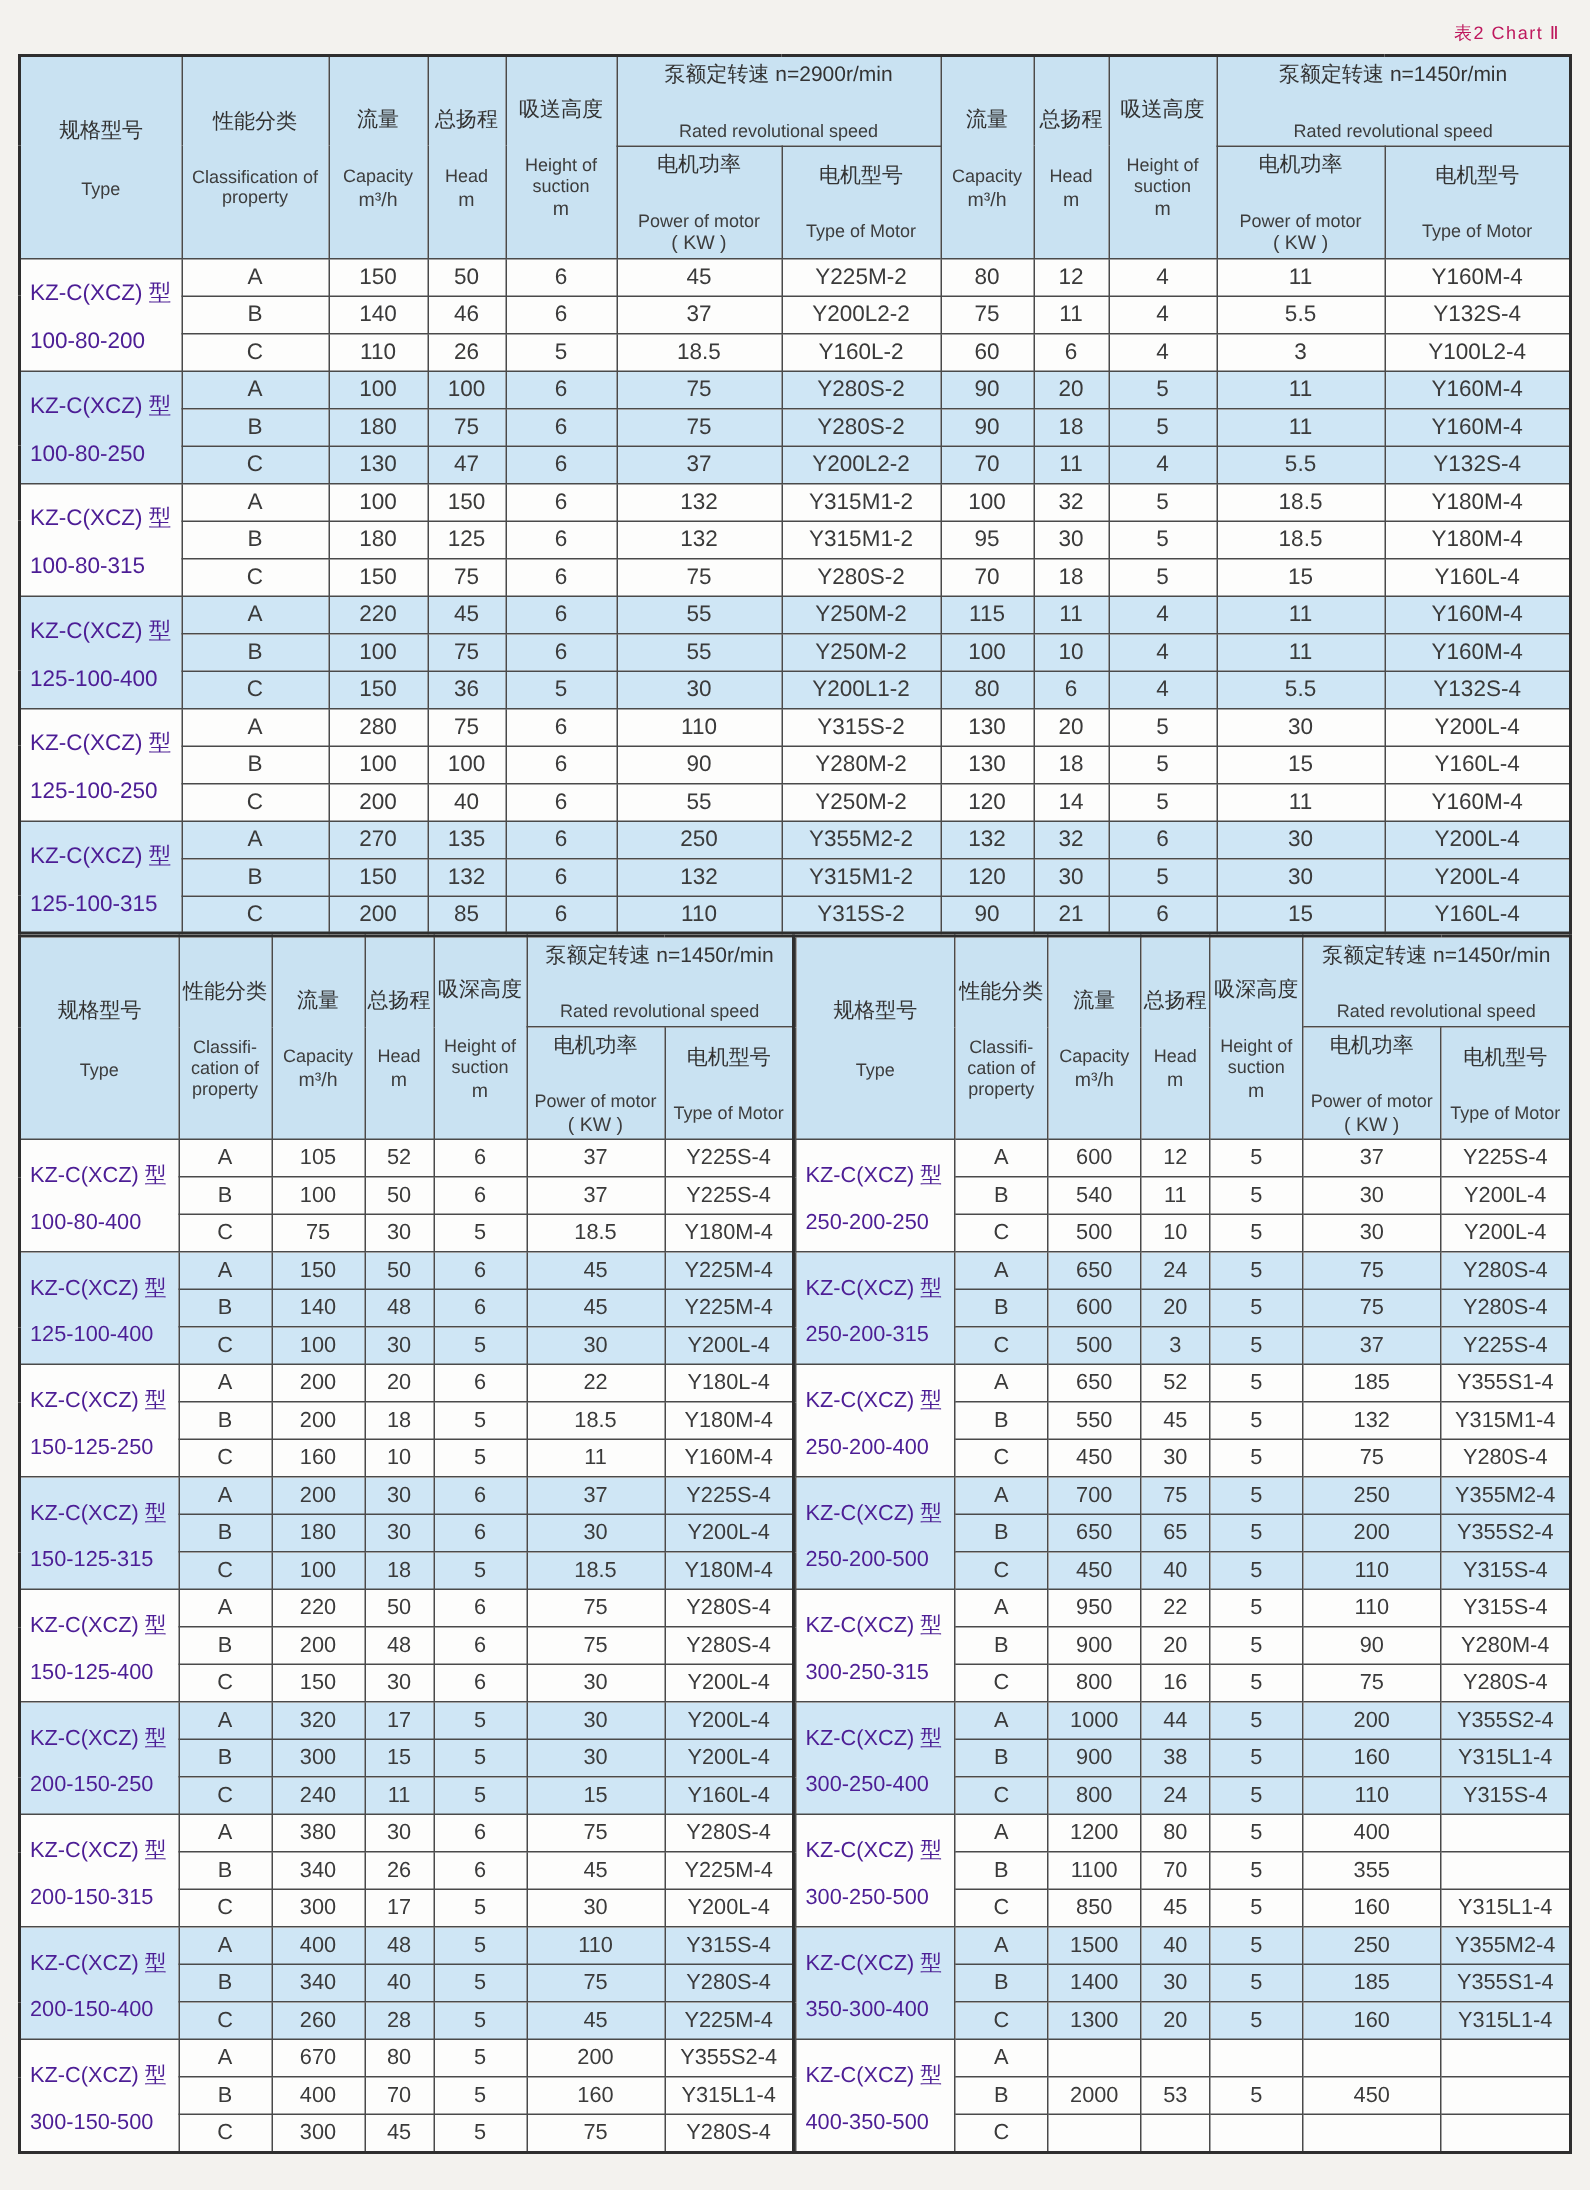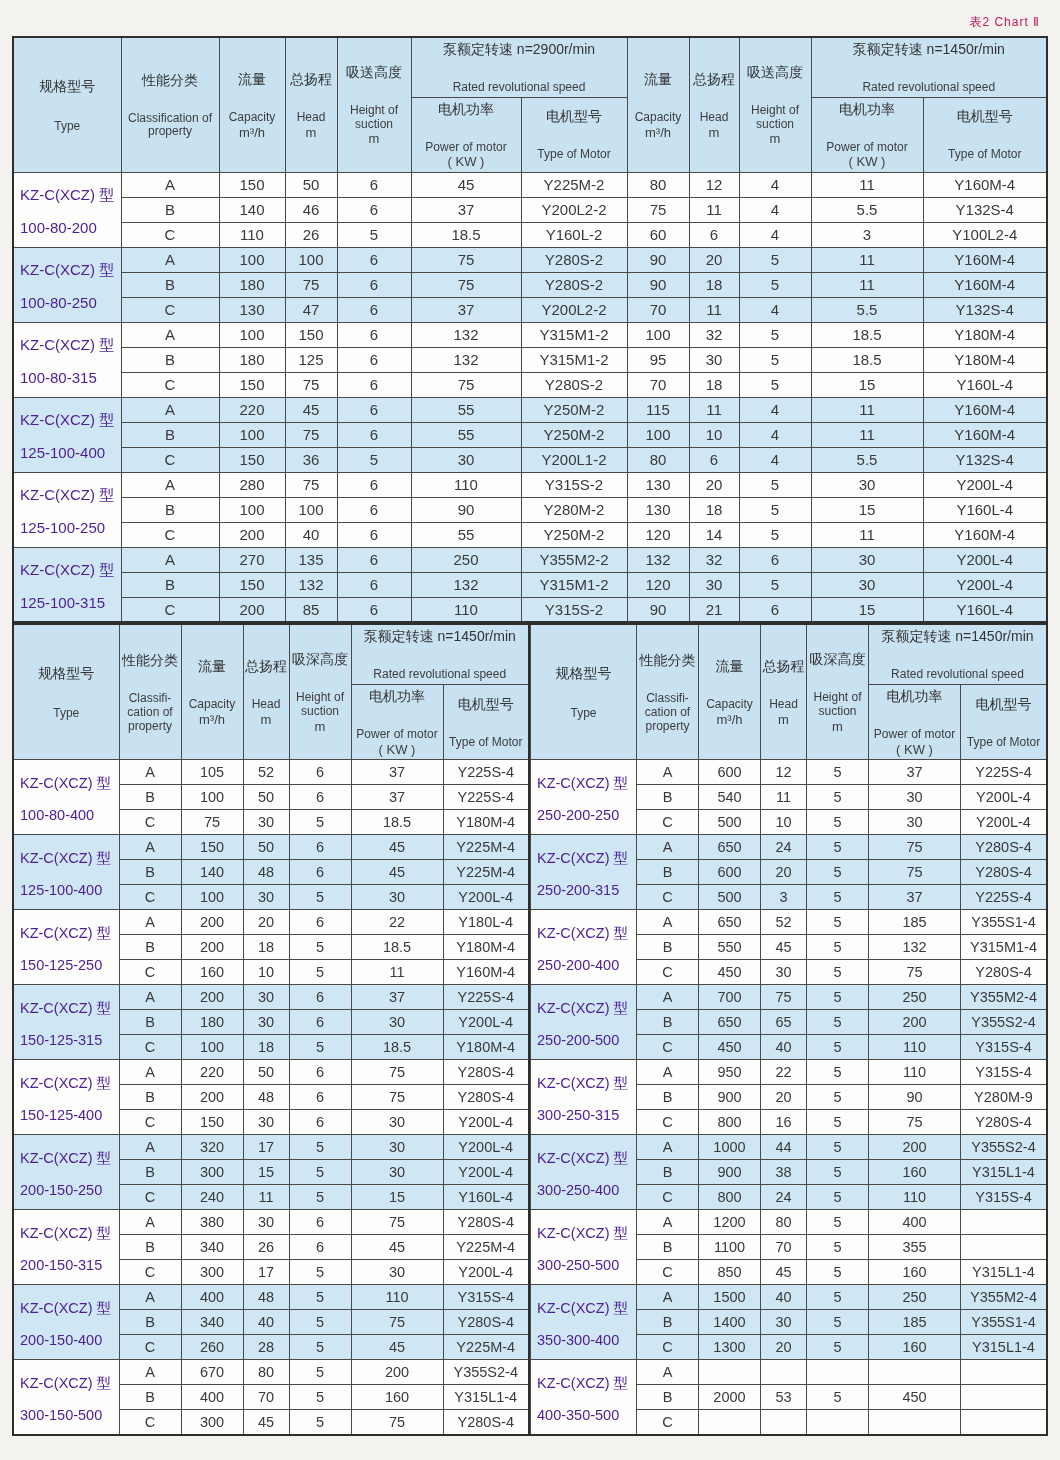--- a/index.html
+++ b/index.html
@@ -900,21 +900,21 @@
             <td>5</td>
             <td>110</td>
             <td>Y315S-4</td>
           </tr>
           <tr>
             <td class="clscell">B</td>
             <td>900</td>
             <td>20</td>
             <td>5</td>
             <td>90</td>
-            <td>Y280M-9</td>
+            <td>Y280M-4</td>
           </tr>
           <tr>
             <td class="clscell">C</td>
             <td>800</td>
             <td>16</td>
             <td>5</td>
             <td>75</td>
             <td>Y280S-4</td>
           </tr>
           <tr class="band">

